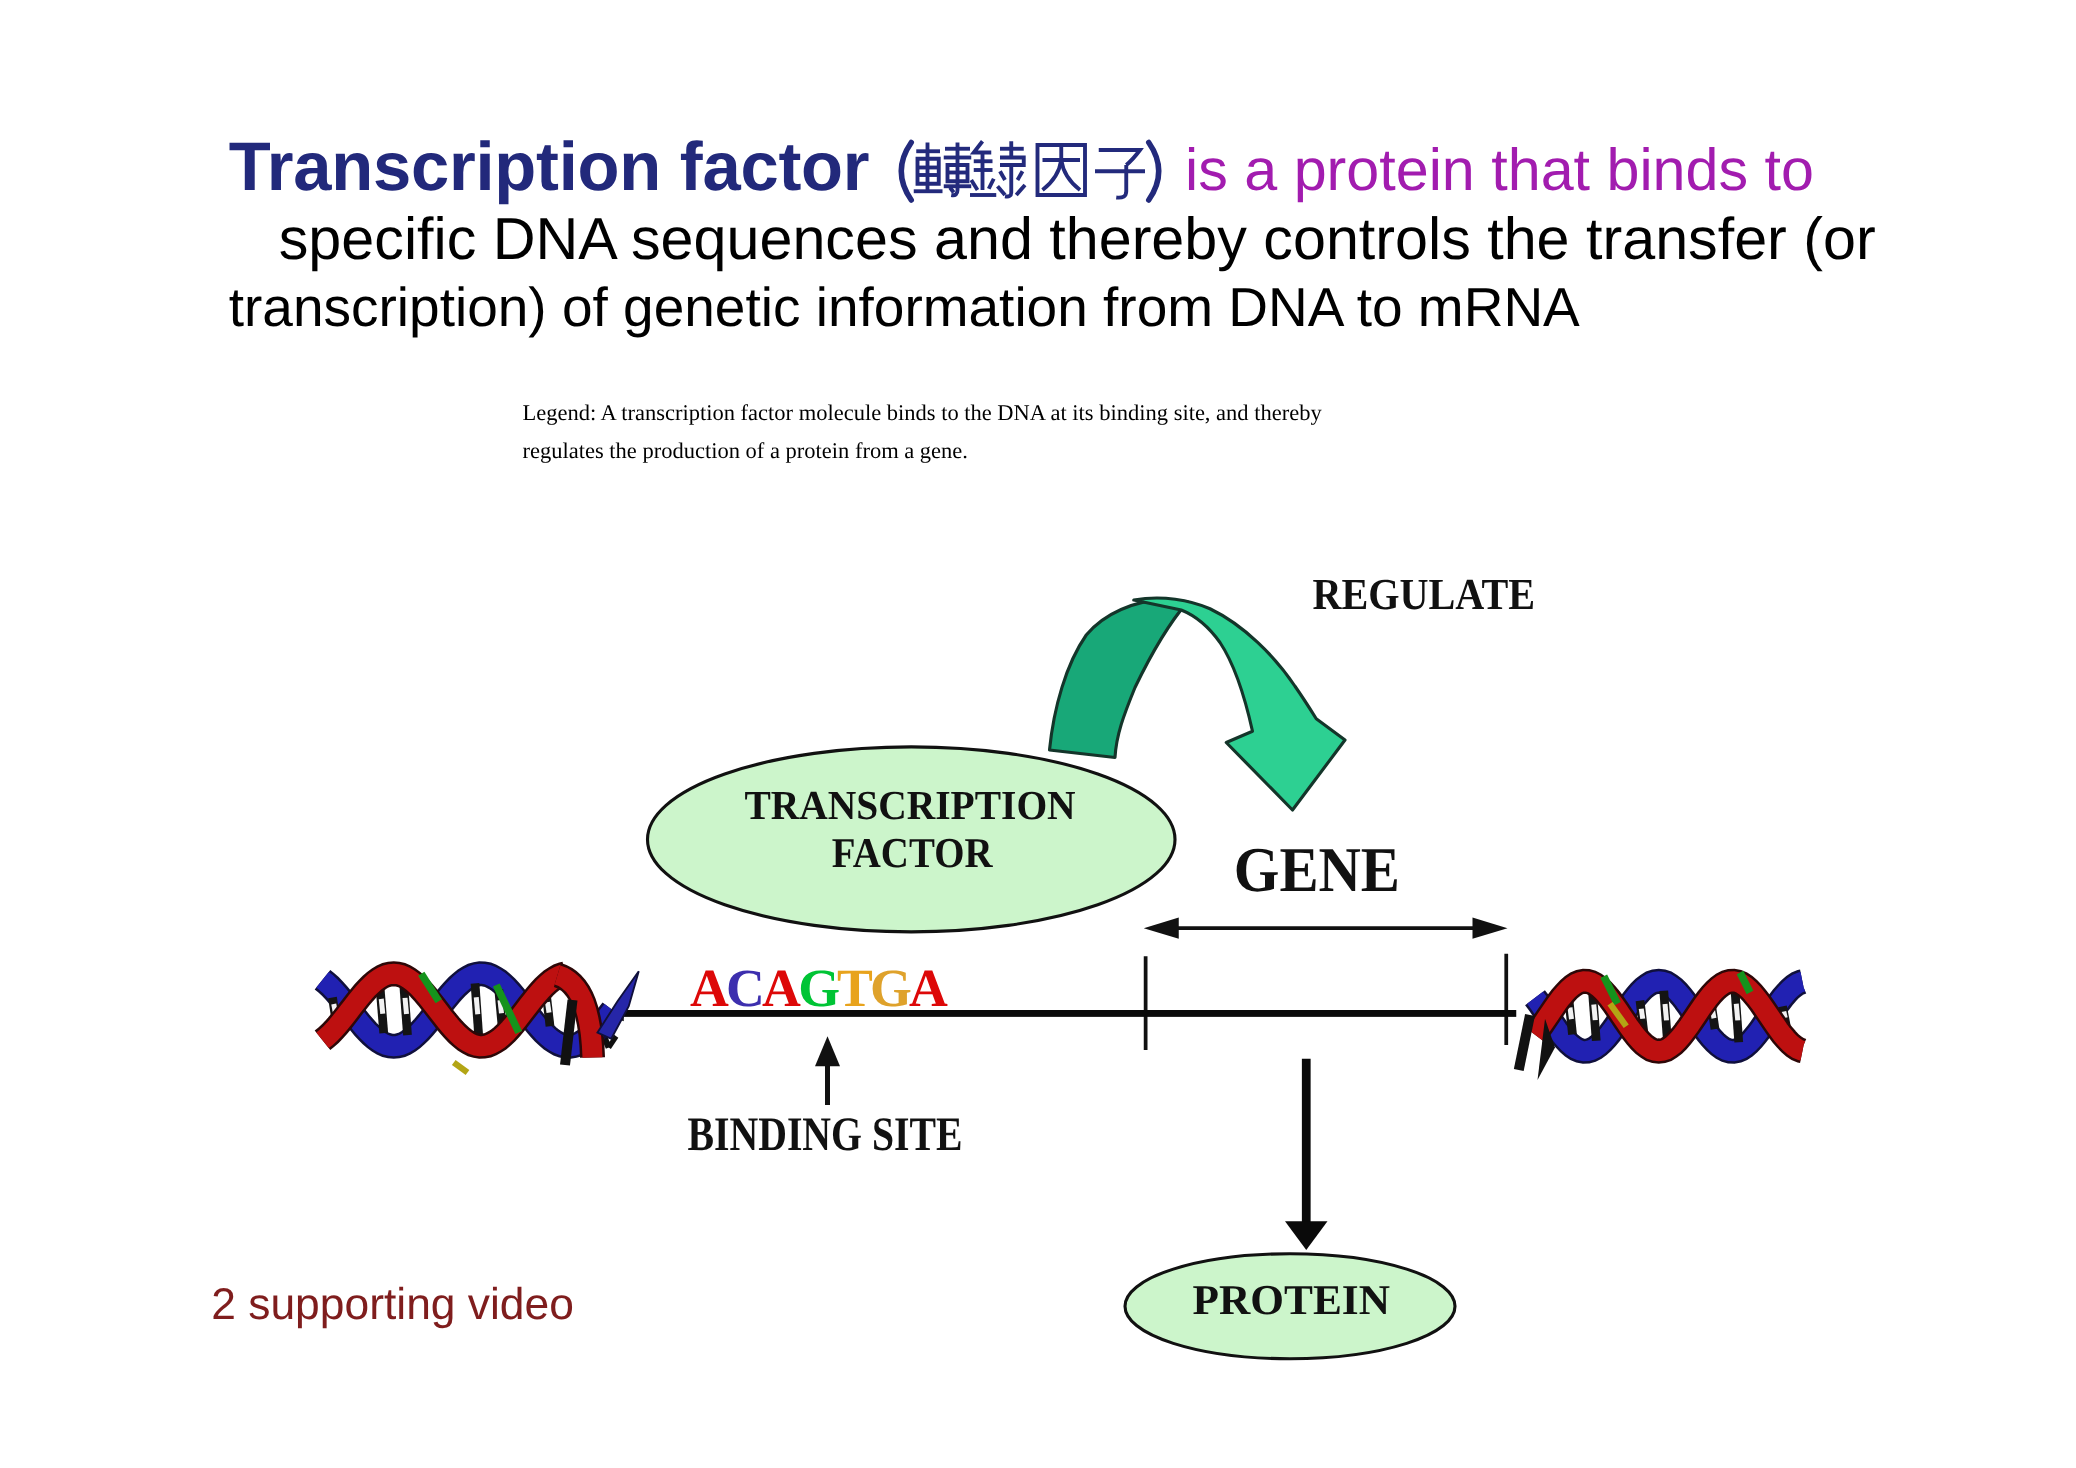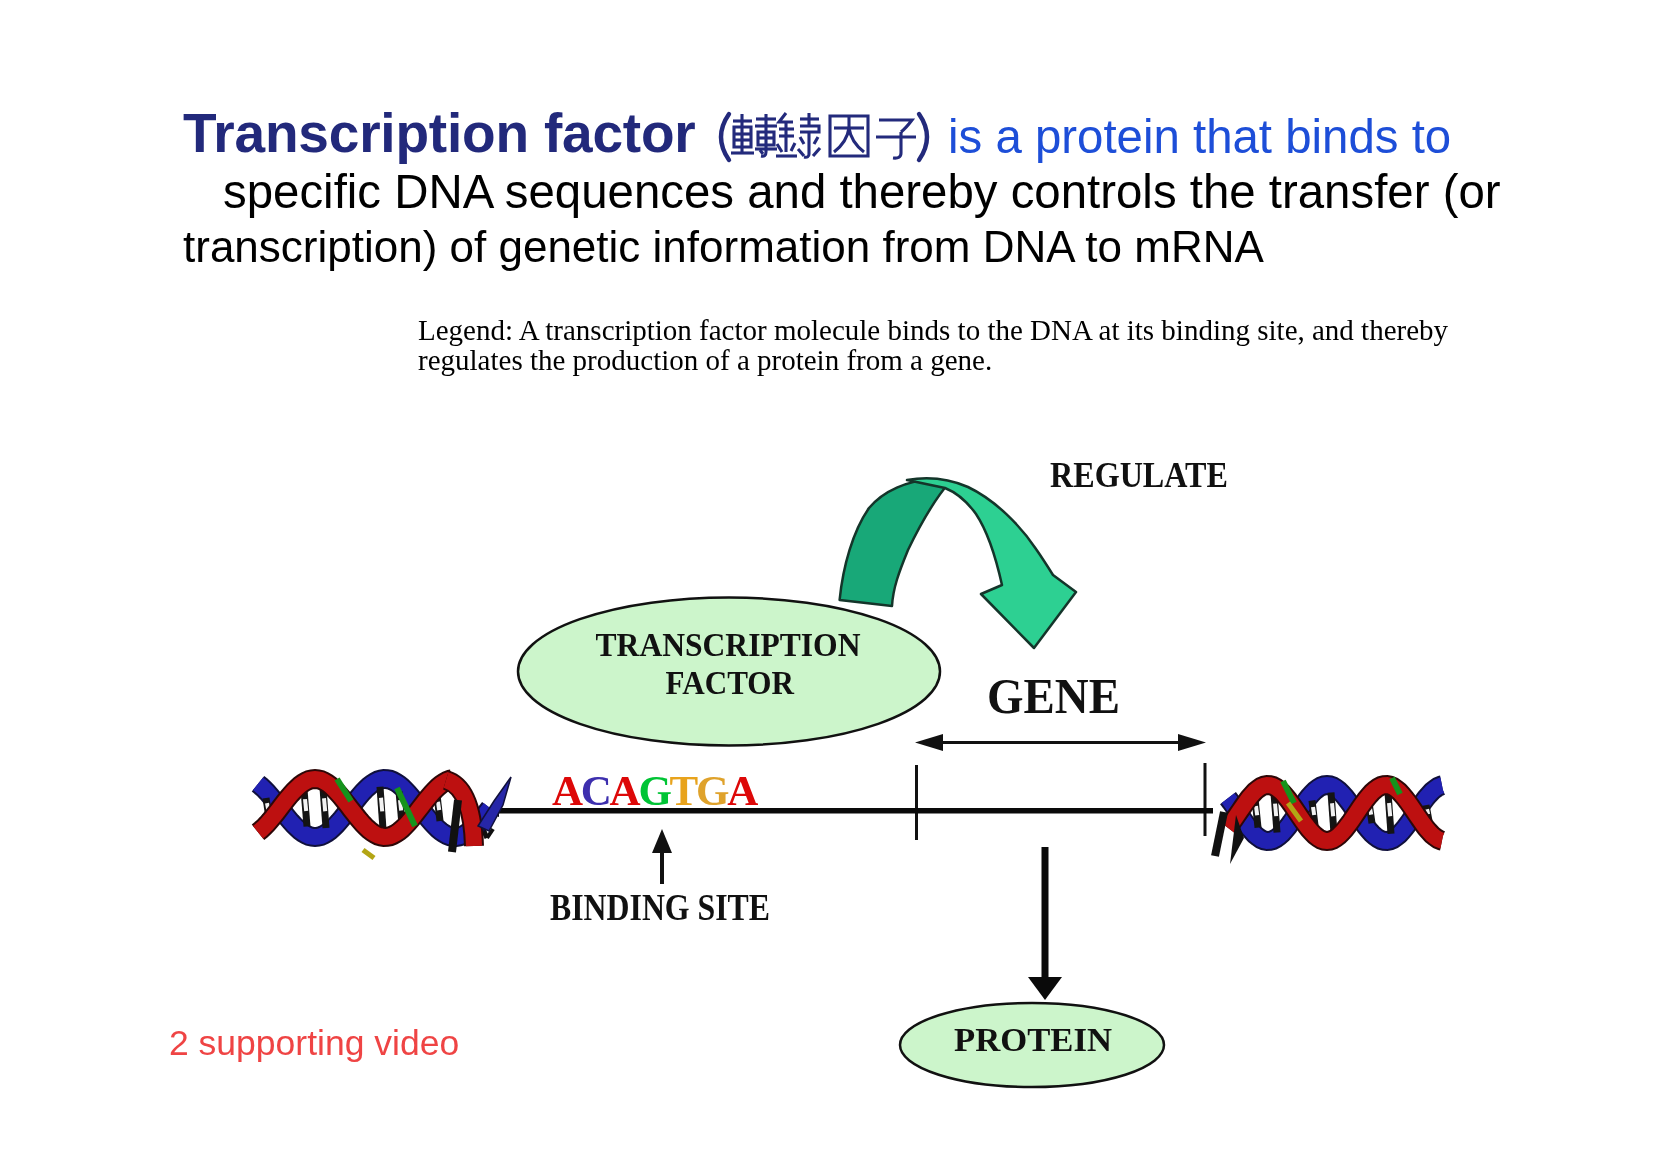--- a/index.html
+++ b/index.html
@@ -5,27 +5,27 @@
   html,body { margin:0; padding:0; background:#ffffff; width:1661px; height:1174px; overflow:hidden; }
   .abs { position:absolute; white-space:nowrap; }
   .sans { font-family:"Liberation Sans", sans-serif; }
   .serif { font-family:"Liberation Serif", serif; }
 </style>
 </head>
 <body>
 <div style="position:relative; width:1485px; height:1174px;">
 
   <div class="abs sans" style="left:183px; top:106.3px; font-size:55px; line-height:1; font-weight:bold; color:#22297b; letter-spacing:-0.2px;">Transcription factor</div>
-  <div class="abs sans" style="left:948px; top:112.6px; font-size:47.4px; line-height:1; color:#1d4ed8;">is a protein that binds to</div>
+  <div class="abs sans" style="left:948px; top:112.6px; font-size:47.4px; line-height:1; color:#a21caf;">is a protein that binds to</div>
   <div class="abs sans" style="left:183px; top:168.4px; font-size:47.4px; line-height:1; color:#000000;margin-left:40px;">specific DNA sequences and thereby controls the transfer (or</div>
   <div class="abs sans" style="left:183px; top:225px; font-size:44px; line-height:1; color:#000000;">transcription) of genetic information from DNA to mRNA</div>
 
-  <div class="abs serif" style="left:418px; top:314.7px; font-size:29px; line-height:30.6px; color:#000000;">Legend: A transcription factor molecule binds to the DNA at its binding site, and thereby<br>regulates the production of a protein from a gene.</div>
+  <div class="abs serif" style="left:418px; top:314.7px; font-size:18px; line-height:30.6px; color:#000000;">Legend: A transcription factor molecule binds to the DNA at its binding site, and thereby<br>regulates the production of a protein from a gene.</div>
 
-  <div class="abs sans" style="left:169px; top:1026px; font-size:35.5px; line-height:1; color:#ef4444;">2 supporting video</div>
+  <div class="abs sans" style="left:169px; top:1026px; font-size:35.5px; line-height:1; color:#7f1d1d;">2 supporting video</div>
 
   <svg class="abs" style="left:0; top:0;" width="1661" height="1174" viewBox="0 0 1661 1174">
 
     <g stroke="#232a7c" fill="none" stroke-width="4.4" stroke-linecap="round">
       <path d="M 729,114 Q 713,137 729,160"></path>
       <path d="M 919,114 Q 935,137 919,160"></path>
     </g>
     <g stroke="#232a7c" fill="none" stroke-width="3.1">
 
       <g>

